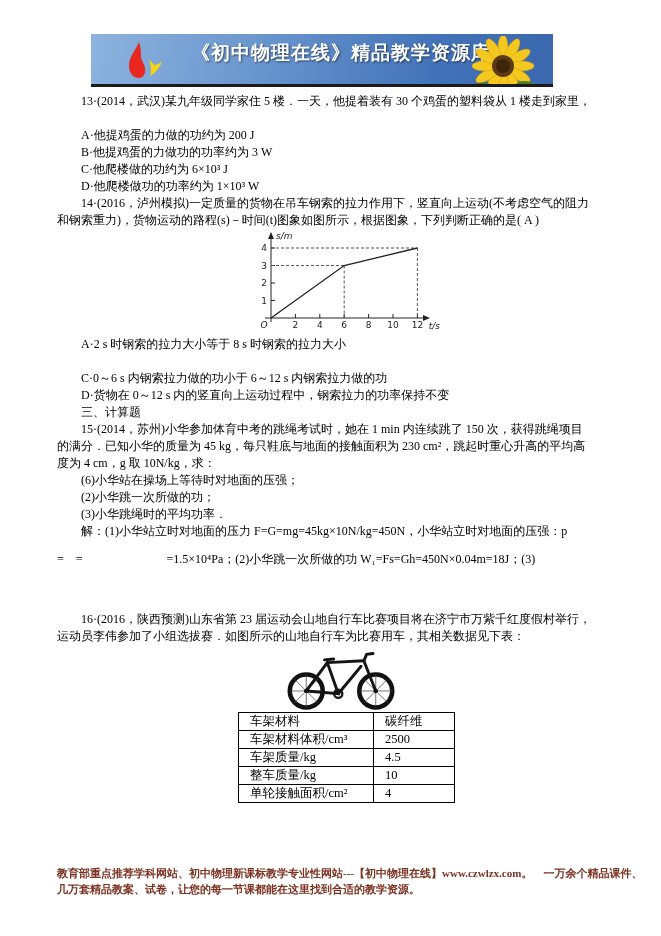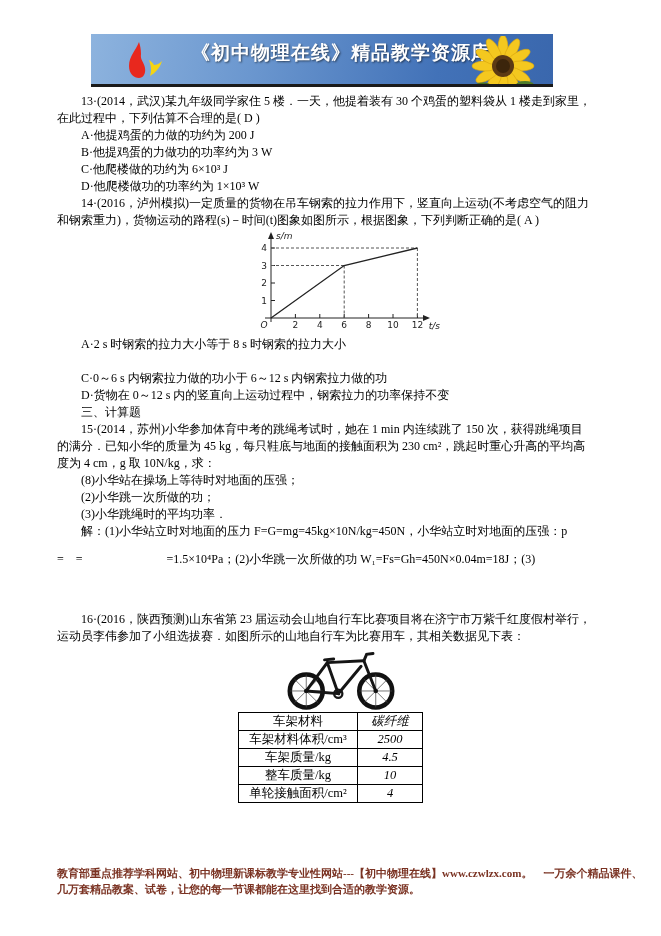--- a/index.html
+++ b/index.html
@@ -16,23 +16,23 @@
   .banner-url{color:#e8352a;font-weight:bold;font-size:13px;letter-spacing:2px;
               font-family:"Liberation Mono",monospace;margin-top:18px;}
   .logo-svg{position:absolute;left:28px;top:6px;}
   .sunflower-svg{position:absolute;right:4px;bottom:-4px;}
   
   .graph-svg{position:absolute;left:251px;top:230px;font-family:"DejaVu Sans",sans-serif;}
   .bike-svg{position:absolute;left:281px;top:648px;}
   
   .specs{position:absolute;left:238px;top:712px;border-collapse:collapse;
          font-size:12.5px;}
-  .specs td{border:1px solid #000;text-align:center;padding:0 3px;height:17px;white-space:nowrap;}
+  .specs td{border:1px solid #000;padding:0 11px;height:17px;white-space:nowrap;}
   .specs td.c1{width:112px;}
-  .specs td.c2{width:58px;font-style:italic;}
+  .specs td.c2{width:58px;}
   
   .footer-line{position:absolute;left:57px;color:#7a3222;font-weight:bold;
                font-size:11px;line-height:16px;white-space:pre;}
 </style>
 </head>
 <body>
 
 <div class="page">
 
   <div class="banner">
@@ -60,21 +60,20 @@
         <ellipse cx="40" cy="12" rx="5" ry="13" transform="rotate(330 40 30)"></ellipse>
       </g>
       <circle cx="40" cy="30" r="11" fill="#5c3a14"></circle>
       <circle cx="40" cy="30" r="7" fill="#3c250c"></circle>
       <ellipse cx="62" cy="49" rx="9" ry="4" fill="#4f7d2a"></ellipse>
       <ellipse cx="20" cy="50" rx="8" ry="3.5" fill="#467025"></ellipse>
     </svg>
   </div>
 
   <div class="line" style="top:93px">　　13·(2014，武汉)某九年级同学家住 5 楼．一天，他提着装有 30 个鸡蛋的塑料袋从 1 楼走到家里，</div>
-  <div class="line" style="top:110px">在此过程中，下列估算不合理的是( D )</div>
   <div class="line" style="top:127px">　　A·他提鸡蛋的力做的功约为 200 J</div>
   <div class="line" style="top:144px">　　B·他提鸡蛋的力做功的功率约为 3 W</div>
   <div class="line" style="top:161px">　　C·他爬楼做的功约为 6×10³ J</div>
   <div class="line" style="top:178px">　　D·他爬楼做功的功率约为 1×10³ W</div>
 
   <div class="line" style="top:195px">　　14·(2016，泸州模拟)一定质量的货物在吊车钢索的拉力作用下，竖直向上运动(不考虑空气的阻力</div>
   <div class="line" style="top:212px">和钢索重力)，货物运动的路程(s)－时间(t)图象如图所示，根据图象，下列判断正确的是( A )</div>
 
   <svg class="graph-svg" width="190" height="103" viewBox="0 0 190 103">
       <line x1="20" y1="92" x2="20" y2="6" stroke="#222" stroke-width="1"></line>
@@ -113,21 +112,21 @@
 
   <div class="line" style="top:336px">　　A·2 s 时钢索的拉力大小等于 8 s 时钢索的拉力大小</div>
   <div class="line" style="top:370px">　　C·0～6 s 内钢索拉力做的功小于 6～12 s 内钢索拉力做的功</div>
   <div class="line" style="top:387px">　　D·货物在 0～12 s 内的竖直向上运动过程中，钢索拉力的功率保持不变</div>
 
   <div class="line" style="top:404px">　　三、计算题</div>
 
   <div class="line" style="top:421px">　　15·(2014，苏州)小华参加体育中考的跳绳考试时，她在 1 min 内连续跳了 150 次，获得跳绳项目</div>
   <div class="line" style="top:438px">的满分．已知小华的质量为 45 kg，每只鞋底与地面的接触面积为 230 cm²，跳起时重心升高的平均高</div>
   <div class="line" style="top:455px">度为 4 cm，g 取 10N/kg，求：</div>
-  <div class="line" style="top:472px">　　(8)小华站在操场上等待时对地面的压强；</div>
+  <div class="line" style="top:472px">　　(6)小华站在操场上等待时对地面的压强；</div>
   <div class="line" style="top:489px">　　(2)小华跳一次所做的功；</div>
   <div class="line" style="top:506px">　　(3)小华跳绳时的平均功率．</div>
   <div class="line" style="top:523px">　　解：(1)小华站立时对地面的压力 F=G=mg=45kg×10N/kg=450N，小华站立时对地面的压强：p</div>
   <div class="line" style="top:551px">=　=　　　　　　　=1.5×10⁴Pa；(2)小华跳一次所做的功 W₁=Fs=Gh=450N×0.04m=18J；(3)</div>
 
   <div class="line" style="top:611px">　　16·(2016，陕西预测)山东省第 23 届运动会山地自行车比赛项目将在济宁市万紫千红度假村举行，</div>
   <div class="line" style="top:628px">运动员李伟参加了小组选拔赛．如图所示的山地自行车为比赛用车，其相关数据见下表：</div>
 
   <svg class="bike-svg" width="120" height="64" viewBox="0 0 130 70">
     <g stroke="#111" fill="none">

